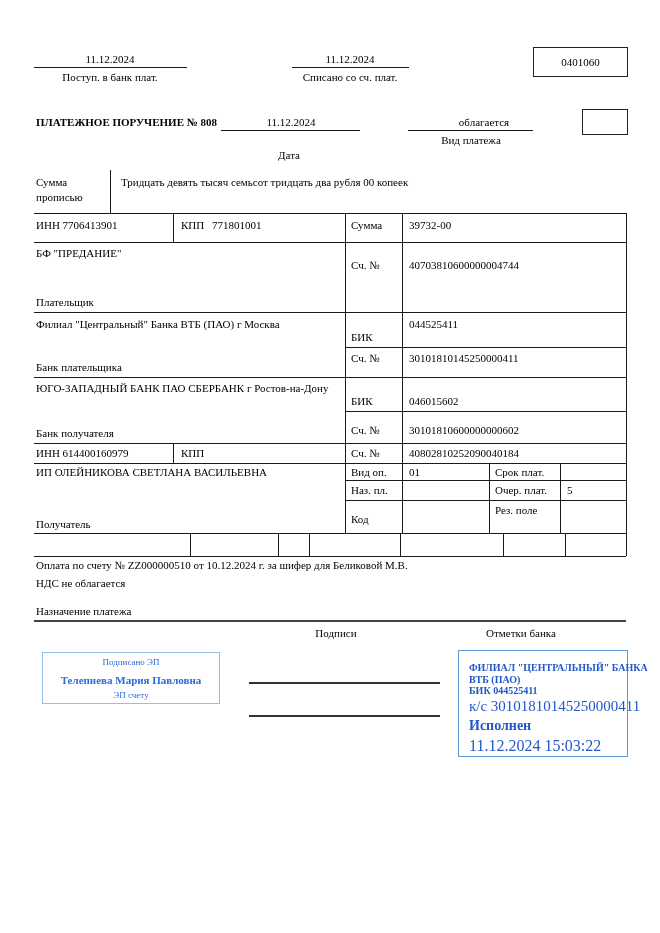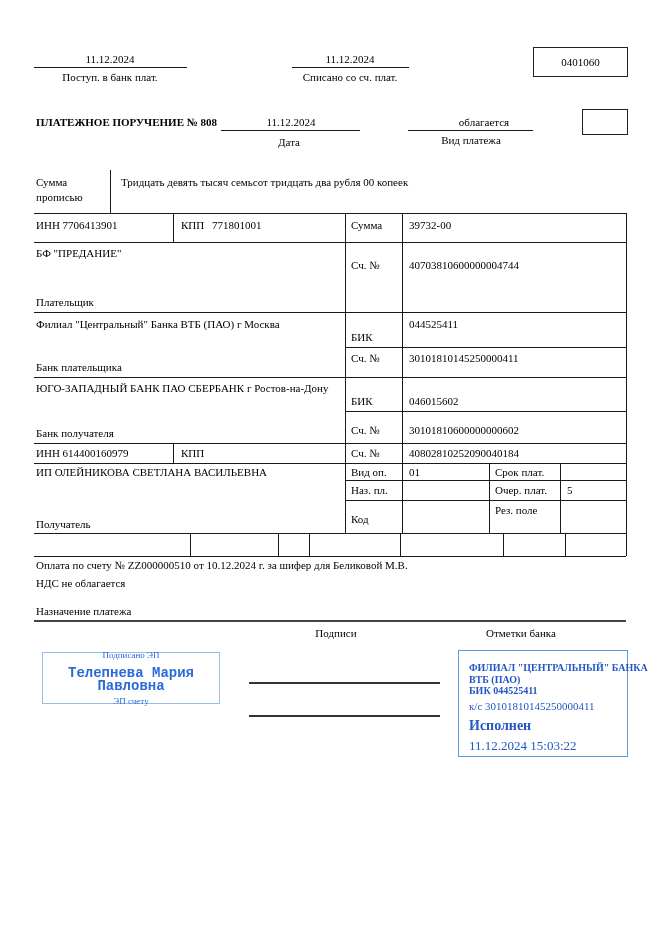--- a/index.html
+++ b/index.html
@@ -18,32 +18,32 @@
          display:flex; align-items:center; justify-content:center; }
   .box-thin { border-width:1px; }
   .stamp-sig {
     position:absolute; box-sizing:border-box;
     border:1px solid var(--sig-border,#96bee6);
     color:var(--sig-blue,#2b6bd8);
     display:flex; flex-direction:column; align-items:center; justify-content:center;
     text-align:center;
   }
   .stamp-sig .s1 { font-size:9px;  line-height:10px; }
-  .stamp-sig .s2 { font-size:14px; line-height:13px; font-weight:bold; margin-top:7px;font-family:Liberation Mono, monospace; }
+  .stamp-sig .s2 { font-size:11px; line-height:13px; font-weight:bold; margin-top:7px; }
   .stamp-sig .s3 { font-size:9px;  line-height:10px; margin-top:3px; }
   .stamp-bank {
     position:absolute; box-sizing:border-box;
     border:1.5px solid var(--bank-border,#5b9bd5);
     color:var(--bank-blue,#2257c5);
     padding:11px 8px 0 10px;
   }
   .stamp-bank .l  { font-size:10px;  line-height:11.5px; font-weight:bold; white-space:nowrap; }
-  .stamp-bank .l4 { font-size:11px; line-height:11px; margin-top:4px; white-space:nowrap; }
+  .stamp-bank .l4 { font-size:15px; line-height:11px; margin-top:4px; white-space:nowrap; }
   .stamp-bank .st { font-size:14px;  line-height:16px; font-weight:bold; margin-top:6px; white-space:nowrap; }
-  .stamp-bank .ts { font-size:13px;  line-height:13px; margin-top:5px; white-space:nowrap; }
+  .stamp-bank .ts { font-size:16px;  line-height:13px; margin-top:5px; white-space:nowrap; }
   .thick { height:2px; background:#444; }
   .sig-line { height:1.5px; background:#333; }
 </style>
 </head>
 <body>
 
 <div class="page">
 
   <span class="tc" style="left:110px; top:53px;">11.12.2024</span>
   <div class="hl" style="left:34px; top:67px; width:153px;"></div>
@@ -53,21 +53,21 @@
   <div class="hl" style="left:292px; top:67px; width:117px;"></div>
   <span class="tc" style="left:350px; top:71px;">Списано со сч. плат.</span>
 
   <div class="box" style="left:533px; top:47px; width:95px; height:30px;">
     <span>0401060</span>
   </div>
 
   <span class="t b" style="left:36px; top:116px;">ПЛАТЕЖНОЕ ПОРУЧЕНИЕ № 808</span>
   <span class="tc" style="left:291px; top:116px;">11.12.2024</span>
   <div class="hl" style="left:221px; top:130px; width:139px;"></div>
-  <span class="tc" style="left:289px; top:136px;">Дата</span>
+  <span class="tc" style="left:289px; top:149px;">Дата</span>
 
   <span class="tc" style="left:484px; top:116px;">облагается</span>
   <div class="hl" style="left:408px; top:130px; width:125px;"></div>
   <span class="tc" style="left:471px; top:134px;">Вид платежа</span>
 
   <div class="box box-thin" style="left:582px; top:109px; width:46px; height:26px;"></div>
 
   <span class="t" style="left:36px; top:176px;">Сумма</span>
   <span class="t" style="left:36px; top:191px;">прописью</span>
   <div class="vl" style="left:110px; top:170px; height:43px;"></div>

